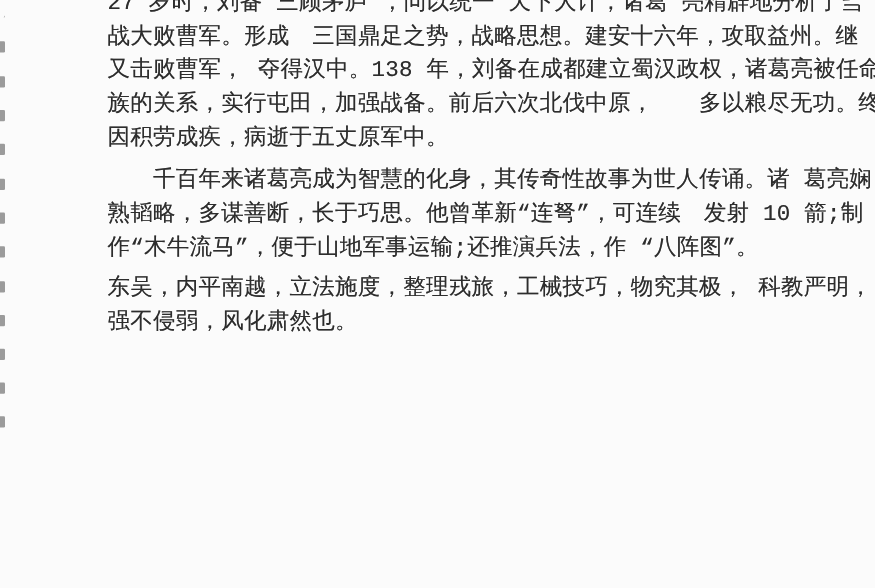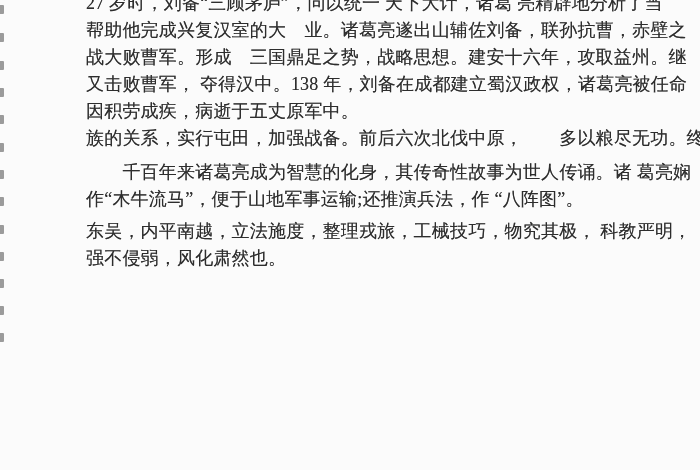--- a/index.html
+++ b/index.html
@@ -6,21 +6,22 @@
     margin: 0;
     padding: 0;
     background: #fbfbfb;
   }
   .page {
     position: relative;
     width: 700px;
     height: 470px;
     overflow: hidden;
     background: #fbfbfb;
-    font-family: Liberation Serif, serif;
+    font-family: Liberation Mono, monospace;
+    border-radius: 26px;
   }
   .text-block {
     position: absolute;
     left: 86px;
     top: -10px;
     width: 612px;
     color: #2d2d2d;
     text-shadow: 0 0 0.5px rgba(40,40,40,0.55);
   }
   .para {
@@ -66,29 +67,29 @@
       <div class="artifact" style="top: 252px;"></div>
       <div class="artifact" style="top: 279px;"></div>
       <div class="artifact" style="top: 306px;"></div>
       <div class="artifact" style="top: 333px;"></div>
     </div>
 
   <div class="text-block">
 
     <div class="para">
       <div class="line">27 岁时，刘备“三顾茅庐”，问以统一 天下大计，诸葛 亮精辟地分析了当</div>
-      <div class="line">帮助他完成兴复汉室的大　业。诸葛亮遂出山辅佐刘备，联孙抗曹，赤壁之</div>
       <div class="line">战大败曹军。形成　三国鼎足之势，战略思想。建安十六年，攻取益州。继</div>
       <div class="line">又击败曹军， 夺得汉中。138 年，刘备在成都建立蜀汉政权，诸葛亮被任命</div>
+      <div class="line">族的关系，实行屯田，加强战备。前后六次北伐中原，　　多以粮尽无功。终</div>
       <div class="line">因积劳成疾，病逝于五丈原军中。</div>
-      <div class="line">族的关系，实行屯田，加强战备。前后六次北伐中原，　　多以粮尽无功。终</div>
     </div>
 
     <div class="para last">
       <div class="line">　　千百年来诸葛亮成为智慧的化身，其传奇性故事为世人传诵。诸 葛亮娴</div>
+      <div class="line">熟韬略，多谋善断，长于巧思。他曾革新“连弩”，可连续　发射 10 箭;制</div>
       <div class="line">作“木牛流马”，便于山地军事运输;还推演兵法，作 “八阵图”。</div>
     </div>
 
     <div class="para">
       <div class="line">东吴，内平南越，立法施度，整理戎旅，工械技巧，物究其极， 科教严明，</div>
       <div class="line">强不侵弱，风化肃然也。</div>
     </div>
 
   </div>
 </div>

